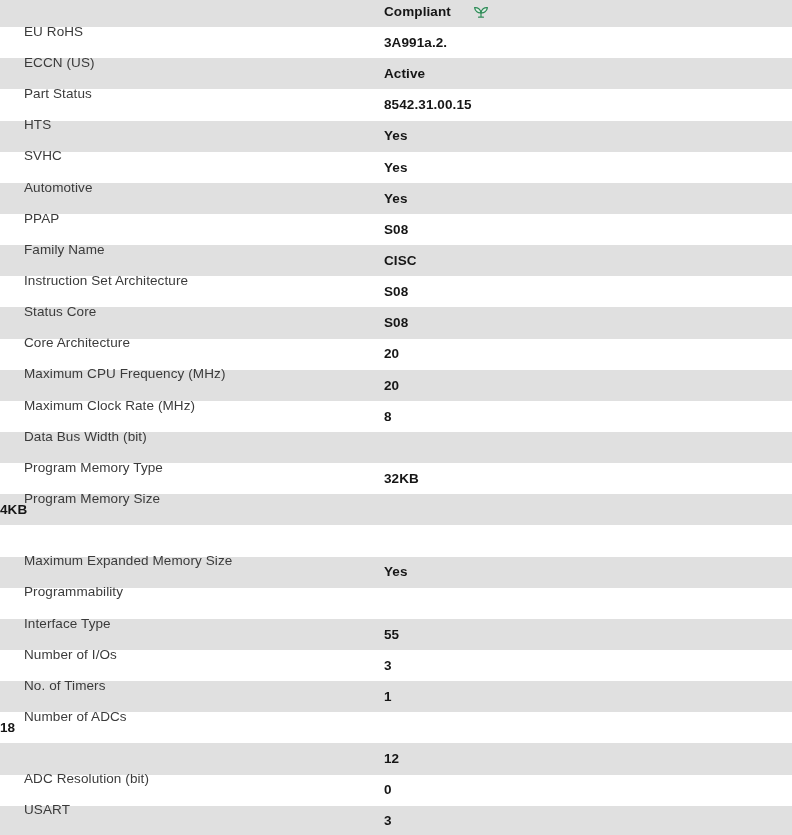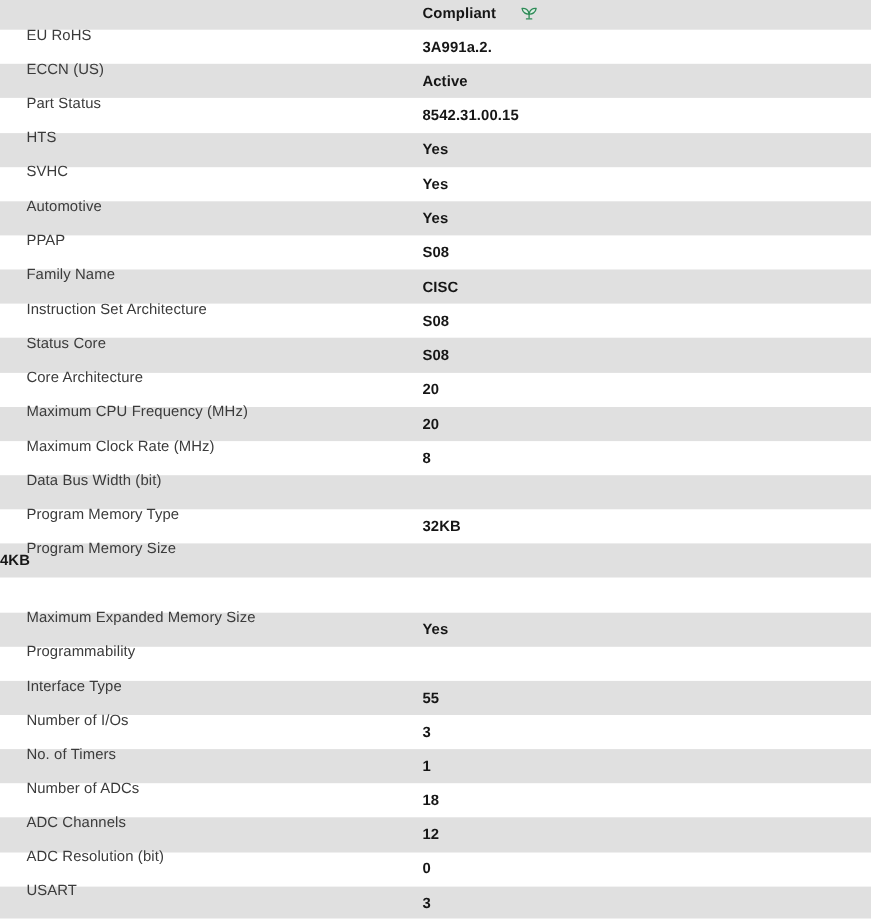--- a/index.html
+++ b/index.html
@@ -231,21 +231,20 @@
 
   <div class="row alt">
     <div class="cell label">Number of ADCs</div>
     <div class="cell value">
       <span class="value-text">1</span>
 
     </div>
   </div>
 
   <div class="row">
-    <div class="cell label">ADC Channels</div>
     <div class="cell value">
       <span class="value-text">18</span>
 
     </div>
   </div>
 
   <div class="row alt">
     <div class="cell label">ADC Resolution (bit)</div>
     <div class="cell value">
       <span class="value-text">12</span>

